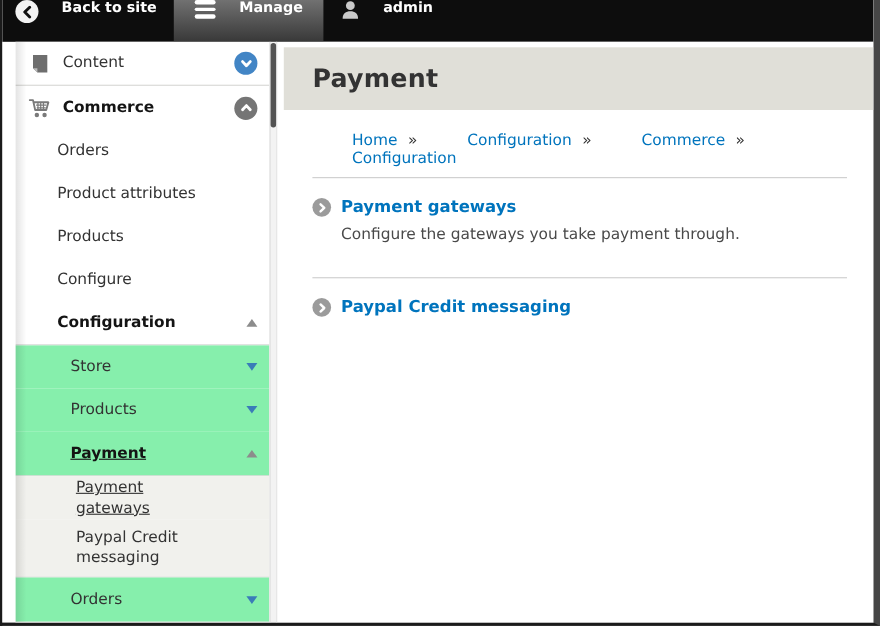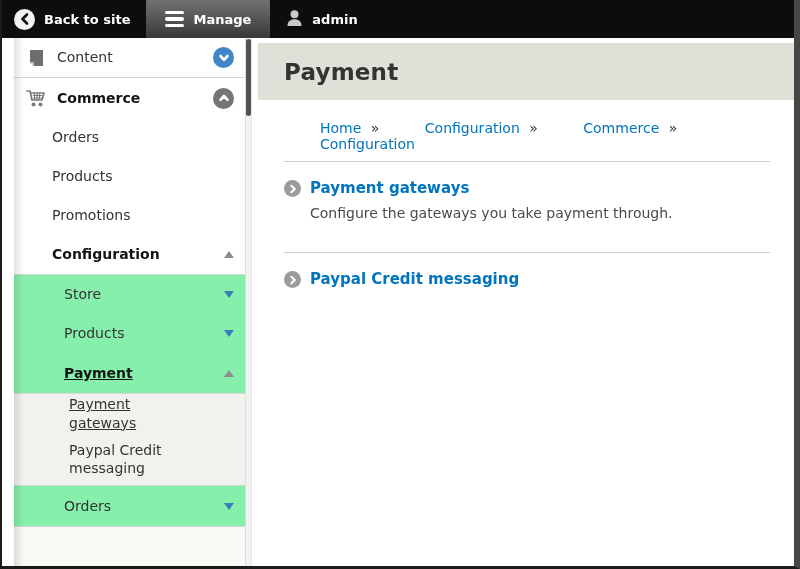--- a/index.html
+++ b/index.html
@@ -15,21 +15,21 @@
     display:flex; flex-direction:column;
     overflow:hidden;
   }
 
   
   .topbar {
     flex:0 0 38px; height:38px; background:#0d0d0d;
     display:flex; align-items:stretch; color:#fff;
     font-size:13px; font-weight:bold;
   }
-  .topbar-item { display:flex; align-items:center; gap:9px; padding:0 16px; cursor:pointer; }
+  .topbar-item { display:flex; align-items:flex-start; gap:21px; padding:0 16px; cursor:pointer; }
   .back-btn { padding-left:12px; }
   .back-circle {
     width:21px; height:21px; border-radius:50%; background:#f2f2f2;
     display:flex; align-items:center; justify-content:center; flex:0 0 21px;
   }
   .manage-tab { background:linear-gradient(#717171,#383838); padding:0 19px; }
   .hamburger { display:flex; flex-direction:column; gap:3px; }
   .hamburger span { display:block; width:19px; height:3.5px; background:#fff; border-radius:2px; }
 
   
@@ -169,24 +169,27 @@
           <svg width="12" height="12" viewBox="0 0 12 12">
               <path d="M2.5 7.8 L6 4 L9.5 7.8" fill="none" stroke="#fff" stroke-width="2.6" stroke-linecap="round" stroke-linejoin="round"></path>
             </svg>
         </span>
       </div>
 
       <div class="nav-row lvl2">
         <span class="nav-label">Orders</span>
       </div>
       <div class="nav-row lvl2">
+        <span class="nav-label">Product attributes</span>
+      </div>
+      <div class="nav-row lvl2">
         <span class="nav-label">Products</span>
       </div>
       <div class="nav-row lvl2">
-        <span class="nav-label">Promotions</span>
+        <span class="nav-label">Configure</span>
       </div>
       <div class="nav-row lvl2 bold">
         <span class="nav-label">Configuration</span>
         <span class="tri tri-up-gray"></span>
       </div>
 
       <div class="nav-divider"></div>
 
       <div class="nav-row lvl3 bg3">
         <span class="nav-label">Store</span>

